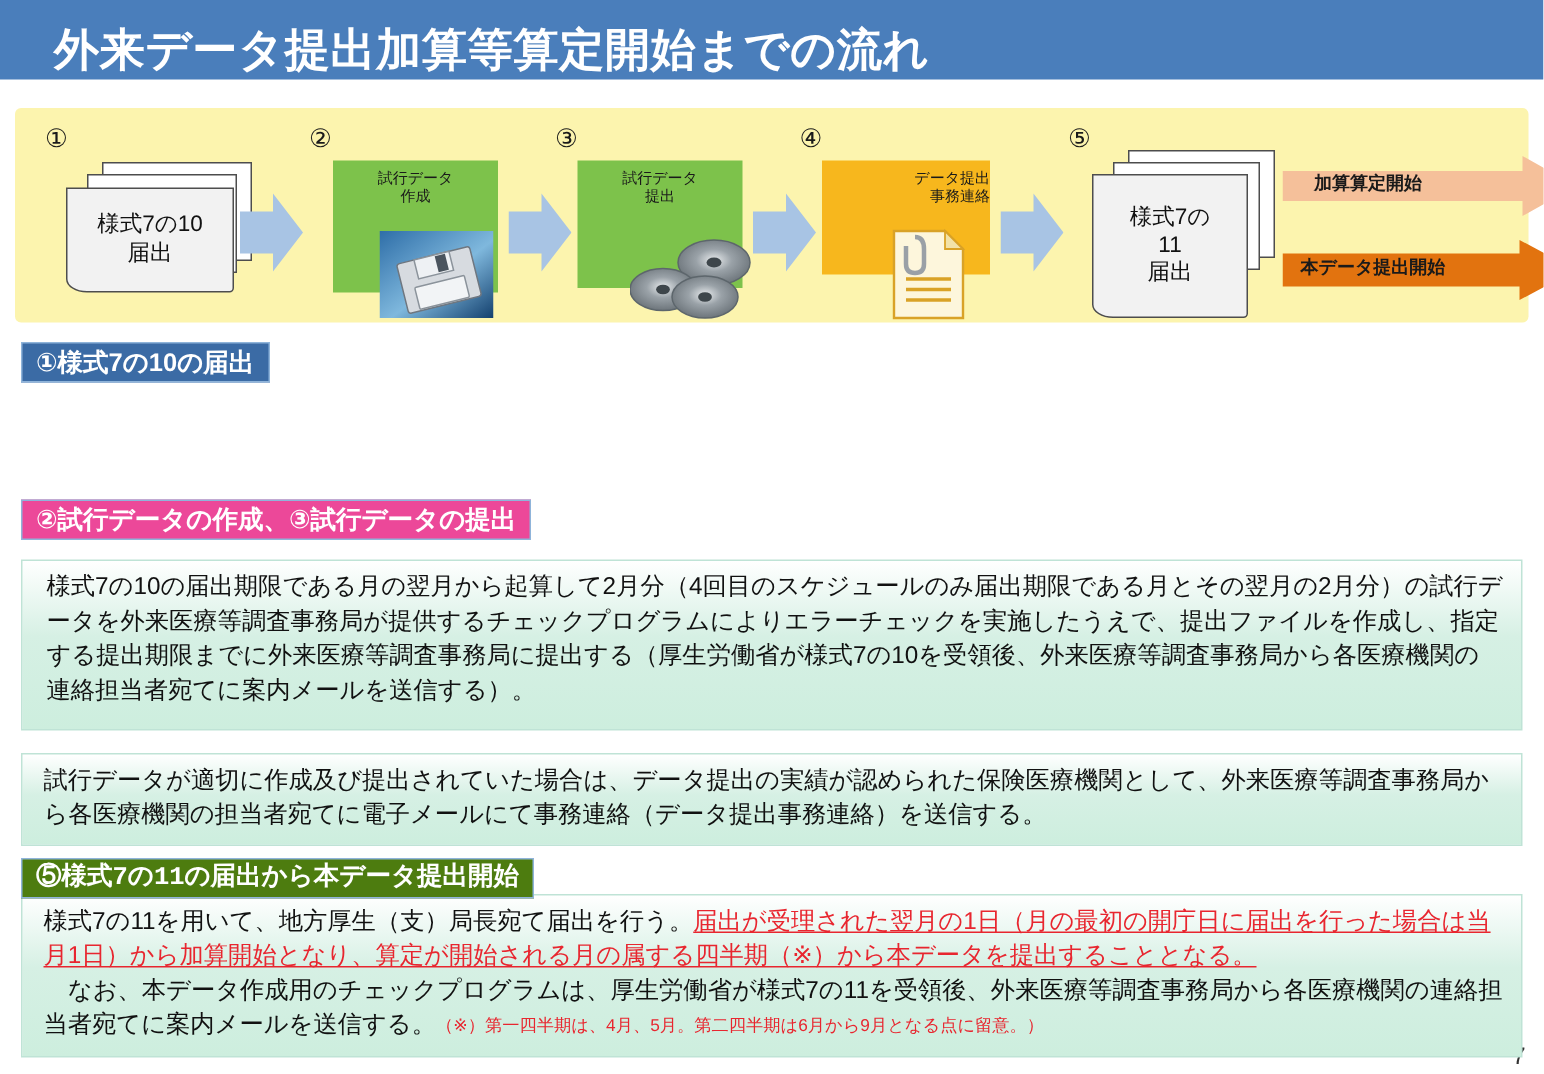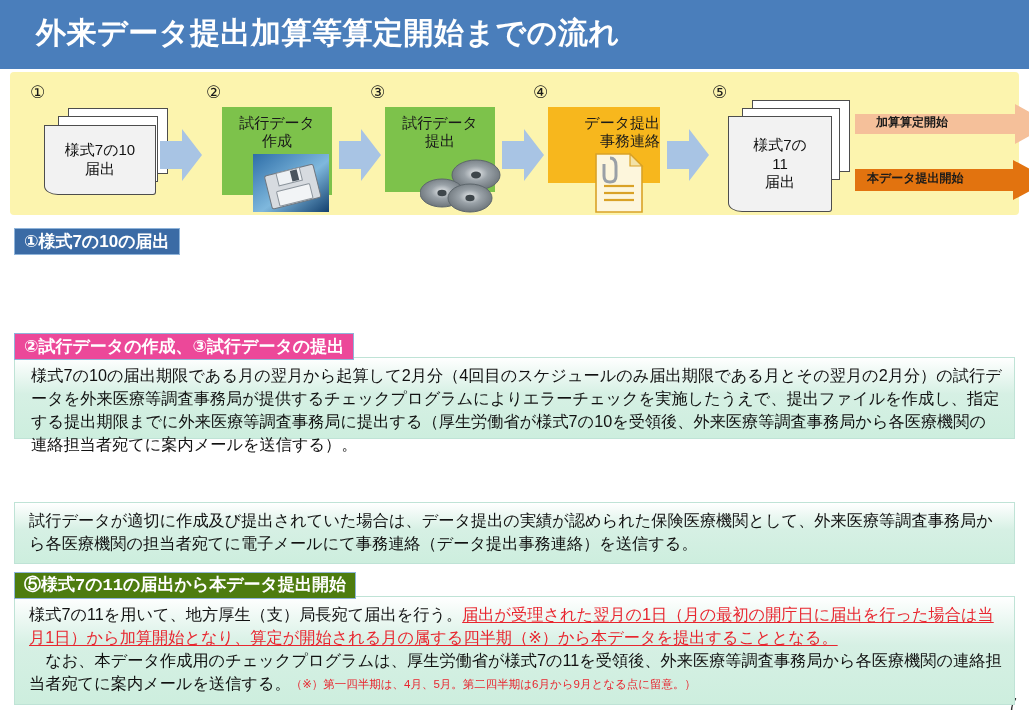--- a/index.html
+++ b/index.html
@@ -13,21 +13,21 @@
     position: relative;
     font-family: "Liberation Sans", "DejaVu Sans", sans-serif;
     overflow: hidden;
   }
 
   
   .title-bar {
     position: absolute;
     left: 0; top: 0;
     width: 1029px;
-    height: 69px;
+    height: 53px;
     background: #4a7ebb;
   }
   .title-text {
     position: absolute;
     left: 36px;
     top: 13px;
     font-size: 30px;
     font-weight: bold;
     color: #ffffff;
     letter-spacing: 0.5px;
@@ -77,21 +77,21 @@
     line-height: 1.25;
     color: #111;
     font-weight: normal;
   }
 
   
   .proc-box {
     position: absolute;
     box-sizing: border-box;
     text-align: center;
-    font-size: 15px;
+    font-size: 10px;
     line-height: 1.2;
     color: #1a1a1a;
     padding-top: 7px;
   }
   .proc-green { background: #7dc24b; }
   .proc-amber { background: #f7b71d; text-align: right; }
 
   
   .chev {
     position: absolute;
@@ -303,21 +303,21 @@
   </svg>
   <div class="res-label" style="left:857px;top:98px;">本データ提出開始</div>
 </div>
 
 <div class="section" style="top:228px;height:96px;">
   <div class="sec-head" style="background:#3b6ba5;">①様式7の10の届出</div>
 </div>
 
 <div class="section" style="top:333px;height:134px;">
   <div class="sec-head" style="background:#ec4899;">②試行データの作成、③試行データの提出</div>
-  <div class="sec-body" style="top:24px;height:82px;padding-left:16px;">
+  <div class="sec-body" style="top:40px;height:114px;padding-left:16px;">
     <p>様式7の10の届出期限である月の翌月から起算して2月分（4回目のスケジュールのみ届出期限である月とその翌月の2月分）の試行データを外来医療等調査事務局が提供するチェックプログラムによりエラーチェックを実施したうえで、提出ファイルを作成し、指定する提出期限までに外来医療等調査事務局に提出する（厚生労働省が様式7の10を受領後、外来医療等調査事務局から各医療機関の連絡担当者宛てに案内メールを送信する）。</p>
   </div>
 </div>
 
 <div class="section" style="top:478px;height:90px;">
   <div class="sec-body" style="top:24px;height:62px;">
     <p>試行データが適切に作成及び提出されていた場合は、データ提出の実績が認められた保険医療機関として、外来医療等調査事務局から各医療機関の担当者宛てに電子メールにて事務連絡（データ提出事務連絡）を送信する。</p>
   </div>
 </div>
 

